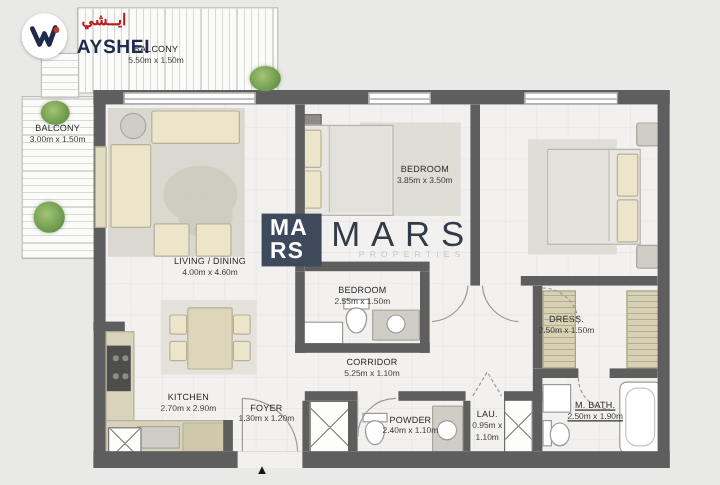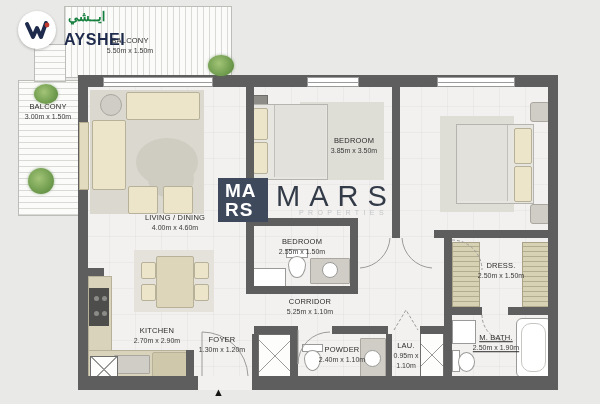--- a/index.html
+++ b/index.html
@@ -30,21 +30,21 @@
     background:radial-gradient(circle at 42% 40%,#a3c477,#6f9c4e 62%,#5d8a40 85%);
     box-shadow:0 0 3px rgba(90,130,60,.55);}
   .label{position:absolute;transform:translate(-50%,-50%);text-align:center;white-space:nowrap;color:#2b2b2b;line-height:1.35;}
   .label .nm{font-size:7.5px;letter-spacing:.2px;}
   .label .dims{font-size:7px;color:#3a3a3a;}
   .label.wrap{white-space:normal;width:36px;}
   .wm-tile{position:absolute;background:#3e4a5c;color:#fff;font-weight:bold;
     font-size:19px;line-height:19px;letter-spacing:1px;padding:3px 0 0 7px;}
   .wm-name{position:absolute;color:#343b48;font-size:29px;font-weight:500;letter-spacing:9px;}
   .wm-sub{position:absolute;color:#c3c5c7;font-size:7px;letter-spacing:4.4px;}
-  .brand-ar{position:absolute;color:#15803d;font-size:13px;font-weight:bold;direction:rtl;}
+  .brand-ar{position:absolute;color:#b91c1c;font-size:13px;font-weight:bold;direction:rtl;}
   .brand-en{position:absolute;color:#1e2b4c;font-size:16px;font-weight:bold;letter-spacing:.5px;}
   .logo-circle{position:absolute;width:38px;height:38px;border-radius:50%;background:#fff;
     box-shadow:0 1px 3px rgba(0,0,0,.25);display:flex;align-items:center;justify-content:center;}
   .entrance{position:absolute;font-size:11px;color:#141414;line-height:1;}
   .burners{position:absolute;left:5px;top:8px;width:5px;height:5px;border-radius:50%;background:#8b8b88;
     box-shadow:8px 0 0 #8b8b88,0 15px 0 #8b8b88,8px 15px 0 #8b8b88;}
 </style>
 </head>
 <body>
 
@@ -204,21 +204,21 @@
       <div class="dims">1.30m x 1.20m</div>
     </div>
   <div class="label" style="left:342px;top:355px;">
     <div class="nm">POWDER</div>
       <div class="dims">2.40m x 1.10m</div>
     </div>
   <div class="label wrap" style="left:406px;top:355px;">
     <div class="nm">LAU.</div>
       <div class="dims">0.95m x 1.10m</div>
     </div>
-  <div class="label" style="left:501px;top:271px;">
+  <div class="label" style="left:472px;top:271px;">
     <div class="nm">DRESS.</div>
       <div class="dims">2.50m x 1.50m</div>
     </div>
   <div class="label" style="left:496px;top:343px;text-decoration:underline;">
     <div class="nm">M. BATH.</div>
       <div class="dims">2.50m x 1.90m</div>
     </div>
 
   <div class="entrance" style="left:213px;top:387px;">▲</div>
 

